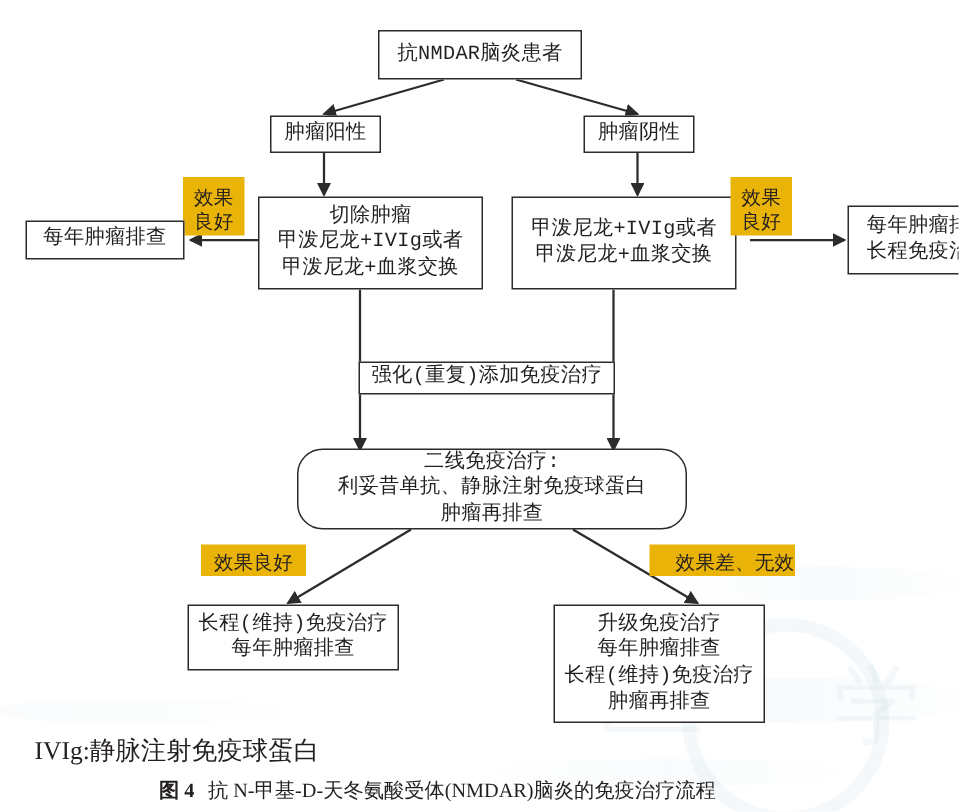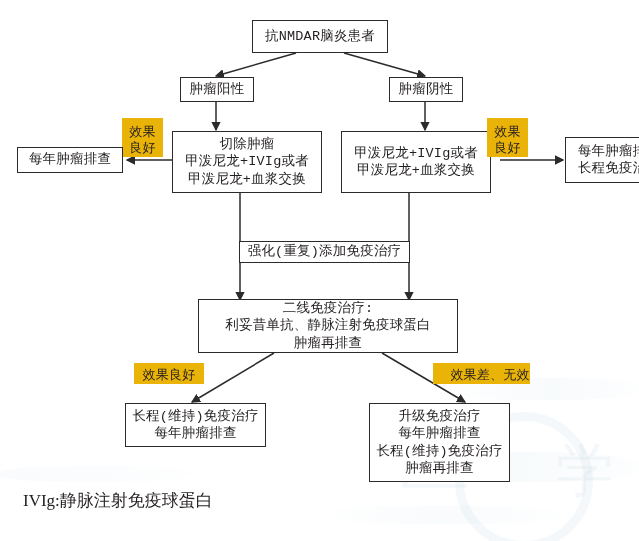--- a/index.html
+++ b/index.html
@@ -213,21 +213,21 @@
   <div class="node" style="left:565px; top:137px; width:108px; height:46px;">
     <span class="ln">每年肿瘤排查</span>
     <span class="ln">长程免疫治疗</span>
   </div>
 
 
   <div class="node" style="left:239px; top:241px; width:171px; height:22px;">
     <span class="ln">强化(重复)添加免疫治疗</span>
   </div>
 
-  <div class="node" style="left:198px; top:299px; width:260px; height:54px;">
+  <div class="node" style="left:198px; top:299px; width:260px; height:54px;border-radius:17px;">
     <span class="ln">二线免疫治疗:</span>
     <span class="ln">利妥昔单抗、静脉注射免疫球蛋白</span>
     <span class="ln">肿瘤再排查</span>
   </div>
 
   <div class="tag" style="left:134px; top:363px; width:70px; height:21px;">
     <span class="ln">效果良好</span>
   </div>
 
   <div class="tag" style="left:433px; top:363px; width:97px; height:21px;padding-left:22px;">
@@ -241,14 +241,17 @@
 
   <div class="node" style="left:369px; top:403px; width:141px; height:79px;">
     <span class="ln">升级免疫治疗</span>
     <span class="ln">每年肿瘤排查</span>
     <span class="ln">长程(维持)免疫治疗</span>
     <span class="ln">肿瘤再排查</span>
   </div>
 
   <div class="legend" style="left:23px; top:489px;">IVIg:静脉注射免疫球蛋白</div>
 
+  <div class="caption" style="left:106px; top:518px;">
+    <span class="capnum">图 4</span><span>抗 N-甲基-D-天冬氨酸受体(NMDAR)脑炎的免疫治疗流程</span>
+  </div>
 
 </div>
 
 </body></html>

